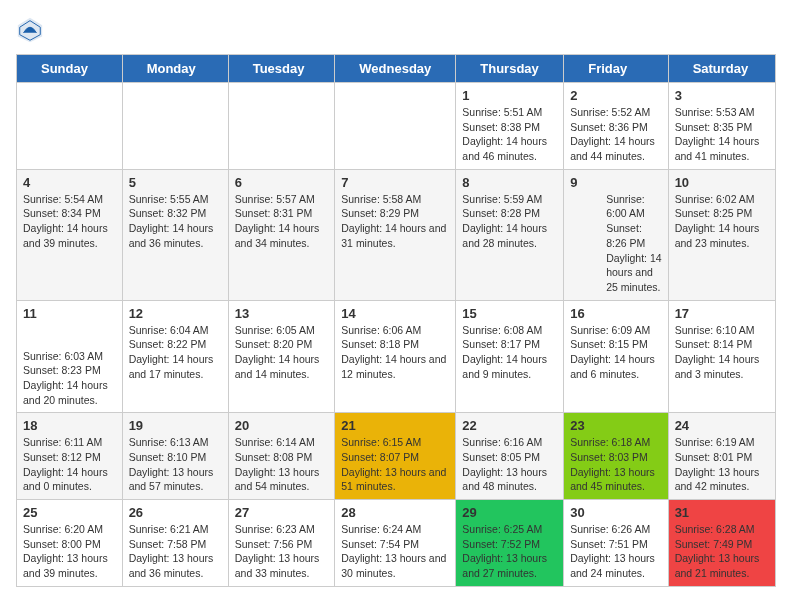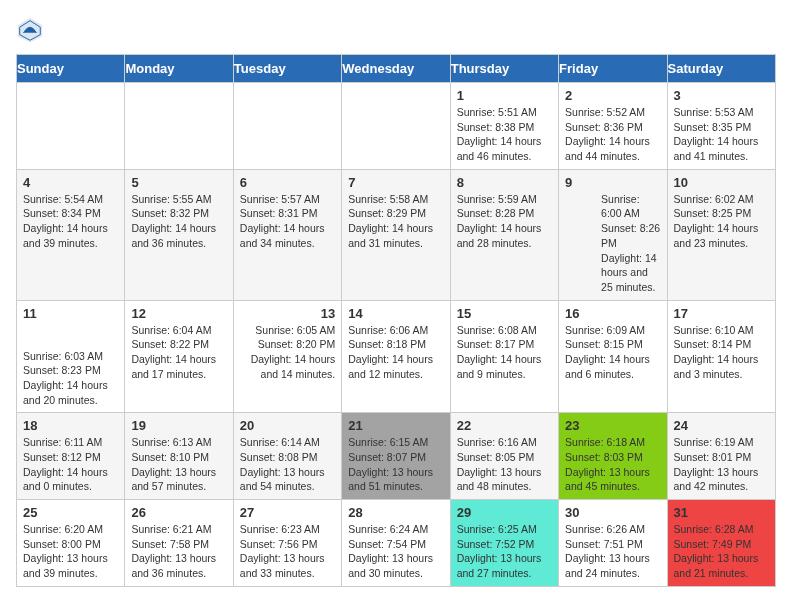--- a/index.html
+++ b/index.html
@@ -54,21 +54,21 @@
     }
     .calendar {
       width: 100%;
       border-collapse: collapse;
     }
     .calendar th {
       background-color: #2a6bb5;
       color: #fff;
       font-size: 13px;
       font-weight: bold;
-      padding: 6px 0;
+      padding: 6px 24px;
       text-align: left;
       border: 1px solid #ccc;
     }
     .calendar td {
       border: 1px solid #ccc;
       vertical-align: top;
       padding: 5px 6px;
       font-size: 11px;
       color: #333;
       width: 108px;
@@ -204,21 +204,21 @@
           <div class="day-info" style="white-space: pre-line; margin-top: 28px;">Sunrise: 6:03 AM
 Sunset: 8:23 PM
 Daylight: 14 hours and 20 minutes.</div>
         </td>
         <td style="background: rgb(255, 255, 255);">
           <span class="day-num">12</span>
           <div class="day-info" style="white-space: pre-line;">Sunrise: 6:04 AM
 Sunset: 8:22 PM
 Daylight: 14 hours and 17 minutes.</div>
         </td>
-        <td style="background: rgb(255, 255, 255); text-align: right;">
+        <td style="background: rgb(255, 255, 255);">
           <span class="day-num">13</span>
           <div class="day-info" style="white-space: pre-line;">Sunrise: 6:05 AM
 Sunset: 8:20 PM
 Daylight: 14 hours and 14 minutes.</div>
         </td>
         <td style="background: rgb(255, 255, 255);">
           <span class="day-num">14</span>
           <div class="day-info" style="white-space: pre-line;">Sunrise: 6:06 AM
 Sunset: 8:18 PM
 Daylight: 14 hours and 12 minutes.</div>
@@ -254,21 +254,21 @@
           <div class="day-info" style="white-space: pre-line;">Sunrise: 6:13 AM
 Sunset: 8:10 PM
 Daylight: 13 hours and 57 minutes.</div>
         </td>
         <td style="background: rgb(245, 245, 245);">
           <span class="day-num">20</span>
           <div class="day-info" style="white-space: pre-line;">Sunrise: 6:14 AM
 Sunset: 8:08 PM
 Daylight: 13 hours and 54 minutes.</div>
         </td>
-        <td style="background: #a3a3a3;">
+        <td style="background: #eab308;">
           <span class="day-num">21</span>
           <div class="day-info" style="white-space: pre-line;">Sunrise: 6:15 AM
 Sunset: 8:07 PM
 Daylight: 13 hours and 51 minutes.</div>
         </td>
         <td style="background: rgb(245, 245, 245);">
           <span class="day-num">22</span>
           <div class="day-info" style="white-space: pre-line;">Sunrise: 6:16 AM
 Sunset: 8:05 PM
 Daylight: 13 hours and 48 minutes.</div>
@@ -304,21 +304,21 @@
           <div class="day-info" style="white-space: pre-line;">Sunrise: 6:23 AM
 Sunset: 7:56 PM
 Daylight: 13 hours and 33 minutes.</div>
         </td>
         <td style="background: rgb(255, 255, 255);">
           <span class="day-num">28</span>
           <div class="day-info" style="white-space: pre-line;">Sunrise: 6:24 AM
 Sunset: 7:54 PM
 Daylight: 13 hours and 30 minutes.</div>
         </td>
-        <td style="background: #5eead4;">
+        <td style="background: #22c55e;">
           <span class="day-num">29</span>
           <div class="day-info" style="white-space: pre-line;">Sunrise: 6:25 AM
 Sunset: 7:52 PM
 Daylight: 13 hours and 27 minutes.</div>
         </td>
         <td style="background: rgb(255, 255, 255);">
           <span class="day-num">30</span>
           <div class="day-info" style="white-space: pre-line;">Sunrise: 6:26 AM
 Sunset: 7:51 PM
 Daylight: 13 hours and 24 minutes.</div>

